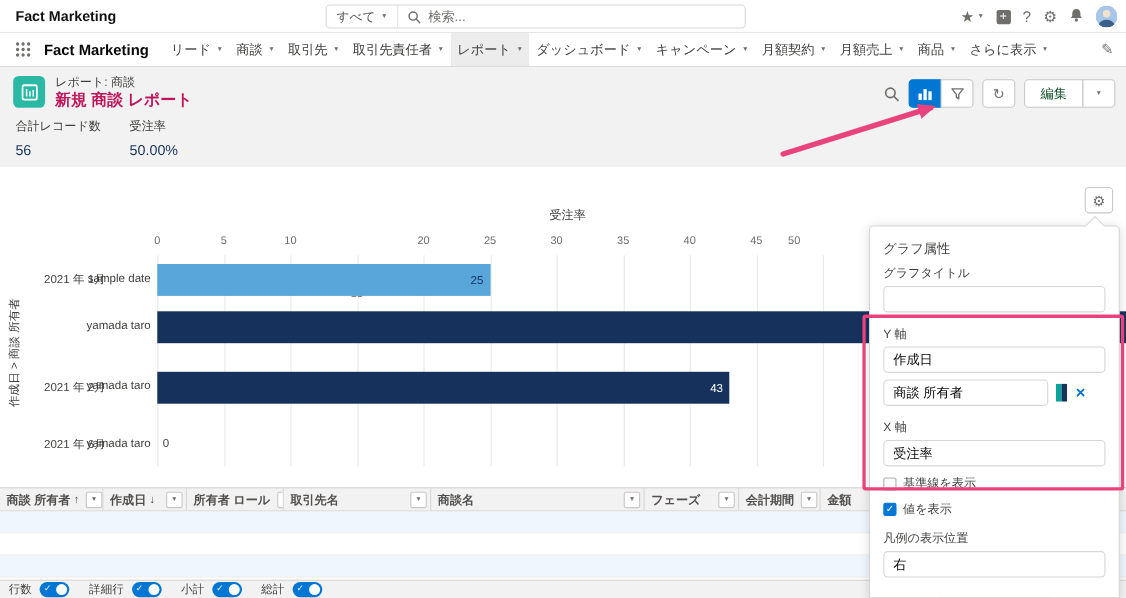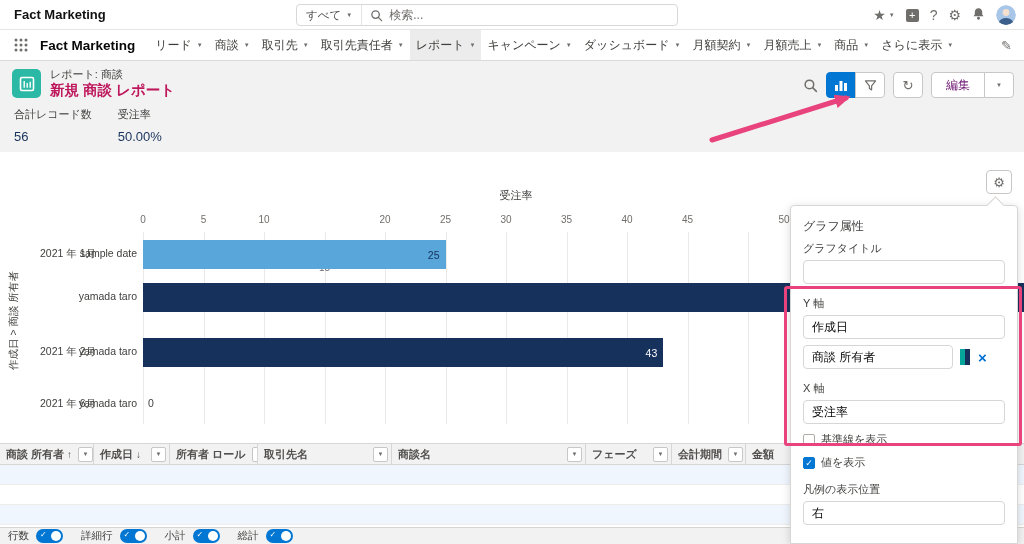--- a/index.html
+++ b/index.html
@@ -38,21 +38,21 @@
   .r-title{position:absolute;left:50px;top:20px;font-size:14.5px;font-weight:bold;color:#be185d}
   .toolbar{position:absolute;right:10px;top:11px;display:flex;align-items:center;gap:8px}
   .tb-search{display:flex;cursor:pointer}
   .grp{display:inline-flex}
   .btn{height:26px;background:#fff;border:1px solid #c9c7c5;display:inline-flex;align-items:center;justify-content:center;box-sizing:border-box;cursor:pointer;padding:0;font-family:inherit}
   .btn.icon{width:30px}
   .grp .btn:first-child{border-radius:4px 0 0 4px}
   .grp .btn:last-child{border-radius:0 4px 4px 0;margin-left:-1px}
   .btn.single{border-radius:4px}
   .btn.active{background:#0176d3;border-color:#0176d3}
-  .btn.edit{padding:0 14px;font-size:12px;color:#701a75}
+  .btn.edit{padding:0 14px;font-size:12px;color:#14532d}
   .btn .ic-txt{font-size:13px;color:#706e6b;line-height:1}
   .metrics{position:absolute;left:14px;top:46px;display:flex;gap:26px}
   .metric .m-label{font-size:11px;color:#3e3e3c;margin-bottom:7px}
   .metric .m-value{font-size:13px;color:#16325c}
 
   
   #chart-canvas{position:absolute;left:0;top:152px;width:100%;height:291px;background:#fff;overflow:hidden}
   .gear-btn{position:absolute;right:12px;top:18px;width:26px;height:24px;background:#fff;border:1px solid #c9c7c5;border-radius:4px;display:flex;align-items:center;justify-content:center;font-size:13px;color:#706e6b;cursor:pointer;z-index:2}
   .c-title{position:absolute;left:0;top:36px;width:1032px;text-align:center;font-size:11px;color:#3e3e3c}
   .yaxis-label{position:absolute;left:-62px;top:162px;width:150px;height:13px;font-size:10.5px;color:#3e3e3c;text-align:center;transform:rotate(-90deg)}
@@ -183,25 +183,25 @@
         </div>
         <div class="nav-tab">
           <span>取引先責任者</span>
           <span class="tab-caret caret">▼</span>
         </div>
         <div class="nav-tab active">
           <span>レポート</span>
           <span class="tab-caret caret">▼</span>
         </div>
         <div class="nav-tab">
+          <span>ダッシュボード</span>
+          <span class="tab-caret caret">▼</span>
+        </div>
+        <div class="nav-tab">
           <span>キャンペーン</span>
-          <span class="tab-caret caret">▼</span>
-        </div>
-        <div class="nav-tab">
-          <span>ダッシュボード</span>
           <span class="tab-caret caret">▼</span>
         </div>
         <div class="nav-tab">
           <span>月額契約</span>
           <span class="tab-caret caret">▼</span>
         </div>
         <div class="nav-tab">
           <span>月額売上</span>
           <span class="tab-caret caret">▼</span>
         </div>
@@ -293,21 +293,21 @@
       <div class="tick" style="left: 430.5px; top: 62px;">25</div>
       <div class="gridline" style="left: 506px; top: 80px; height: 192px;"></div>
       <div class="tick" style="left: 491px; top: 62px;">30</div>
       <div class="gridline" style="left: 566.5px; top: 80px; height: 192px;"></div>
       <div class="tick" style="left: 551.5px; top: 62px;">35</div>
       <div class="gridline" style="left: 627px; top: 80px; height: 192px;"></div>
       <div class="tick" style="left: 612px; top: 62px;">40</div>
       <div class="gridline" style="left: 687.5px; top: 80px; height: 192px;"></div>
       <div class="tick" style="left: 672.5px; top: 62px;">45</div>
       <div class="gridline" style="left: 748px; top: 80px; height: 192px;"></div>
-      <div class="tick" style="left: 769px; top: 62px;">50</div>
+      <div class="tick" style="left: 707px; top: 62px;">50</div>
       <div class="glabel" style="top: 95px;">2021 年 1月</div>
       <div class="olabel" style="top: 95px;">sample date</div>
       <div class="bar" style="left: 143px; top: 88px; width: 302.5px; height: 29px; background: rgb(88, 166, 218);">
         <span class="bval" style="color: rgb(22, 50, 92);">25</span>
       </div>
       <div class="olabel" style="top: 138px;">yamada taro</div>
       <div class="bar" style="left: 143px; top: 131px; width: 1210px; height: 29px; background: rgb(22, 50, 92);"></div>
       <div class="glabel" style="top: 193px;">2021 年 2月</div>
       <div class="olabel" style="top: 193px;">yamada taro</div>
       <div class="bar" style="left: 143px; top: 186px; width: 520.3px; height: 29px; background: rgb(22, 50, 92); justify-content: flex-end;">

